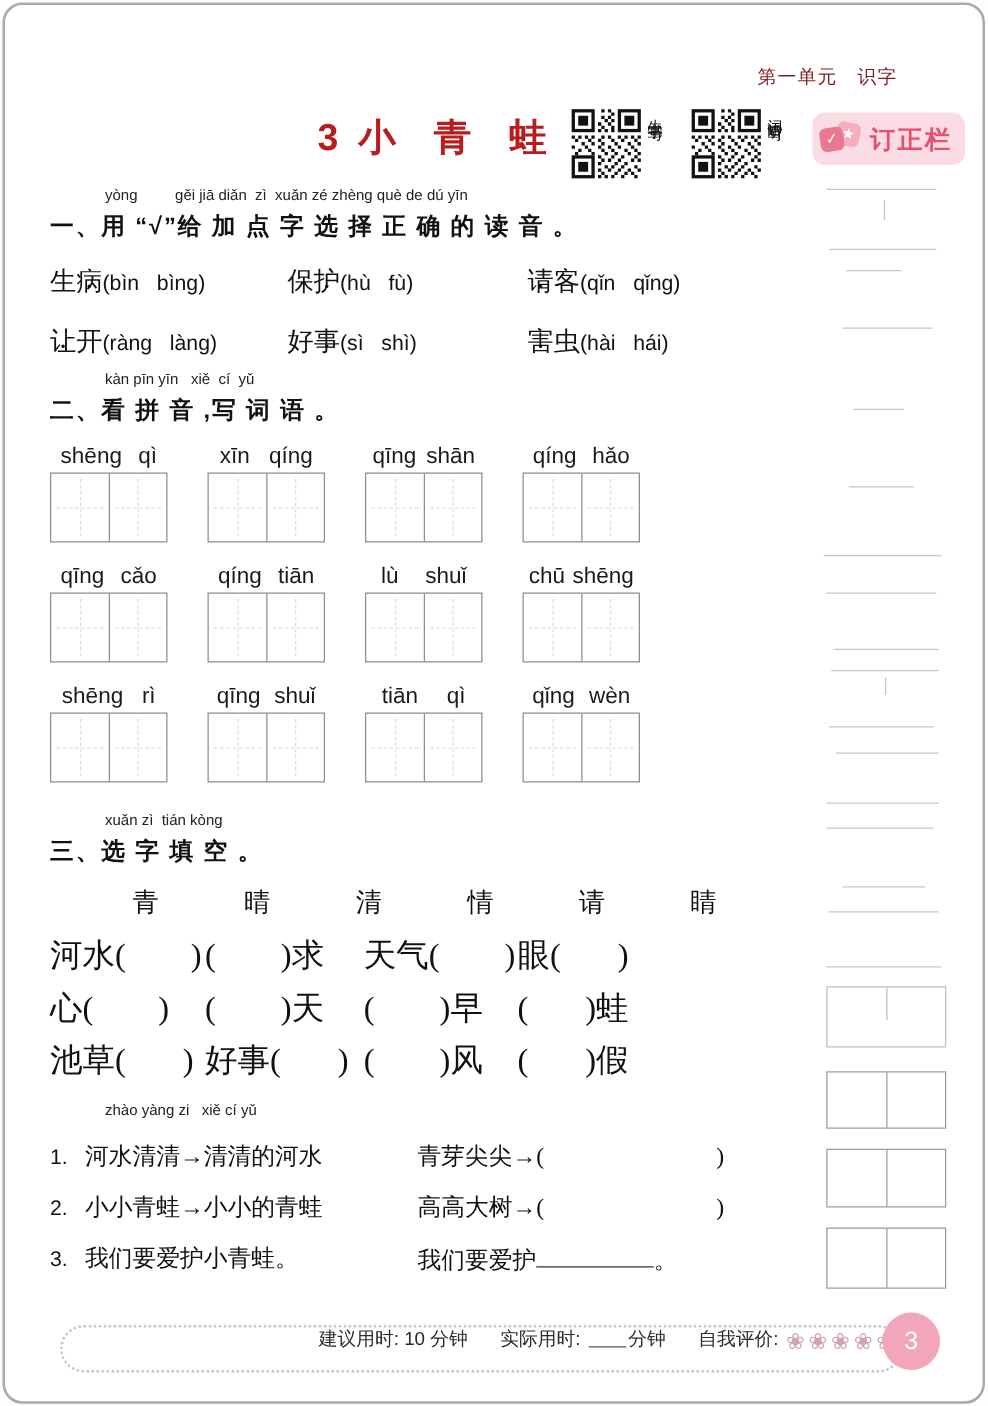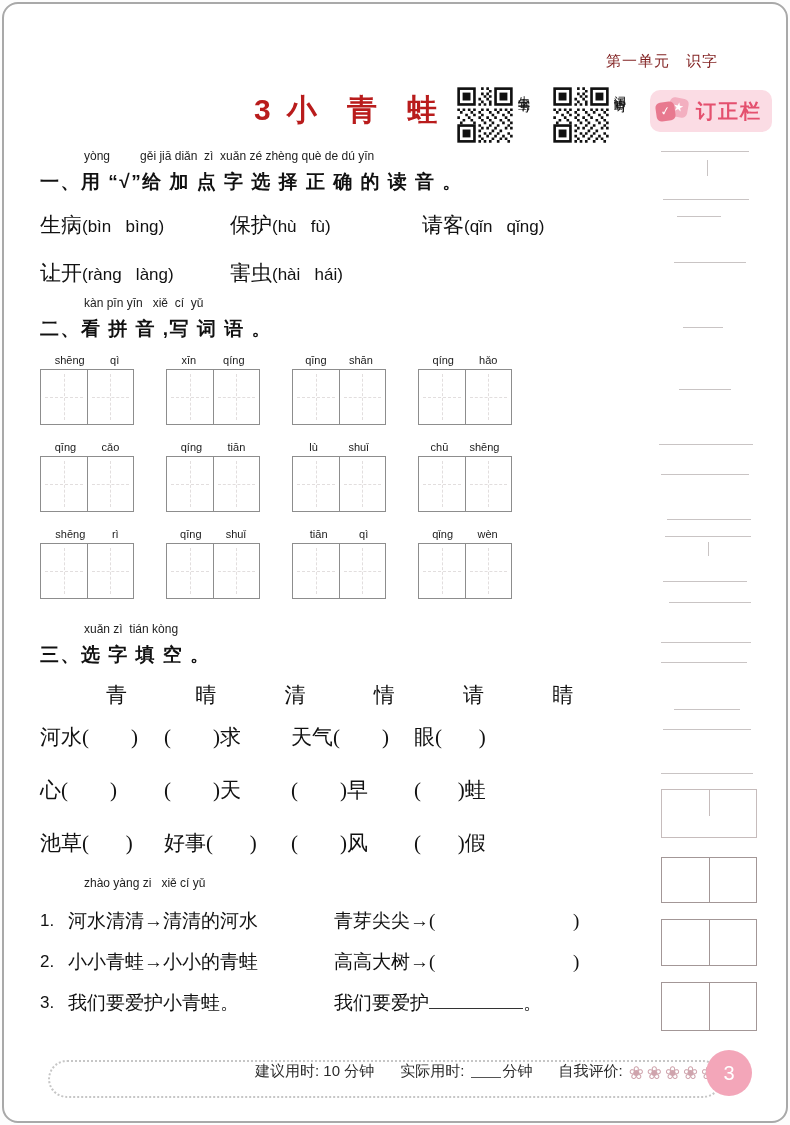--- a/index.html
+++ b/index.html
@@ -43,30 +43,30 @@
   .sec-heading{font-weight:bold;font-size:19px;letter-spacing:1.5px;margin-top:3px;line-height:26px;}
 
   .s1-grid{display:grid;grid-template-columns:190px 192px auto;row-gap:18px;margin-top:16px;
            font-family:"Liberation Serif",serif;font-size:21px;}
   .s1-item{line-height:28px;}
   .s1-item .opt{font-family:"Liberation Sans",sans-serif;font-size:17px;}
   .dot-under{position:relative;}
   .dot-under::after{content:"•";position:absolute;left:50%;transform:translateX(-50%);bottom:-0.62em;font-size:0.55em;color:#111;}
 
   .s2-grid{display:grid;grid-template-columns:repeat(4,94px);column-gap:32px;row-gap:16px;margin-top:12px;}
-  .wpin{display:flex;justify-content:space-around;font-size:11px;color:#1a1a1a;margin-bottom:3px;padding:0 2px;text-align:right;}
+  .wpin{display:flex;justify-content:space-around;font-size:18px;color:#1a1a1a;margin-bottom:3px;padding:0 2px;text-align:right;}
   .wbox{display:flex;border:1.5px solid #8d8d8d;height:54px;background:#fff;}
   .wcell{position:relative;width:50%;}
   .wcell + .wcell{border-left:1.4px solid #8d8d8d;}
   .wcell::before{content:"";position:absolute;left:50%;top:4px;bottom:4px;border-left:1px dashed #e2dede;}
   .wcell::after{content:"";position:absolute;top:50%;left:4px;right:4px;border-top:1px dashed #e2dede;}
 
   .char-bank{margin:14px 0 0 66px;font-family:"Liberation Serif",serif;font-size:21px;line-height:27px;}
-  .s3-grid{display:grid;grid-template-columns:124px 127px 123px auto;row-gap:26px;margin-top:15px;
-           font-family:"Liberation Serif",serif;font-size:21px;line-height:27px;}
+  .s3-grid{display:grid;grid-template-columns:124px 127px 123px auto;row-gap:15px;margin-top:15px;
+           font-family:"Liberation Serif",serif;font-size:26px;line-height:27px;}
 
   .s4-rows{margin-top:14px;font-family:"Liberation Serif",serif;font-size:19px;}
   .s4-row{display:flex;margin-top:14px;line-height:27px;}
   .s4-num{width:28px;font-family:"Liberation Sans",sans-serif;font-size:17px;}
   .s4-left{width:266px;}
   .blank-line{display:inline-block;width:94px;border-bottom:1.5px solid #333;height:1em;vertical-align:baseline;}
 
   
   .footer-bar{position:absolute;left:44px;top:1056px;width:674px;height:38px;border:2px dotted #c6c6c6;
               border-radius:20px;display:flex;align-items:flex-start;box-sizing:border-box;padding-left:205px;
@@ -154,20 +154,21 @@
 
   <div class="content">
 
     <div class="pinyin-line pre">yòng         gěi jiā diǎn  zì  xuǎn zé zhèng què de dú yīn</div>
     <div class="sec-heading">一、用 “√”给 加 点 字 选 择 正  确 的 读 音 。</div>
     <div class="s1-grid">
       <div class="s1-item"><span>生</span><span class="dot-under">病</span><span class="opt pre">(bìn   bìng)</span></div>
       <div class="s1-item"><span>保</span><span class="dot-under">护</span><span class="opt pre">(hù   fù)</span></div>
       <div class="s1-item"><span class="dot-under">请</span><span>客</span><span class="opt pre">(qǐn   qǐng)</span></div>
       <div class="s1-item"><span class="dot-under">让</span><span>开</span><span class="opt pre">(ràng   làng)</span></div>
+      <div class="s1-item"><span>好</span><span class="dot-under">事</span><span class="opt pre">(sì   shì)</span></div>
       <div class="s1-item"><span class="dot-under">害</span><span>虫</span><span class="opt pre">(hài   hái)</span></div>
     </div>
 
     <div class="pinyin-line pre" style="margin-top:4px">kàn pīn yīn   xiě  cí  yǔ</div>
     <div class="sec-heading">二、看 拼 音 ,写 词 语 。</div>
     <div class="s2-grid">
       <div>
           <div class="wpin">
             <span>shēng</span>
             <span>qì</span>

